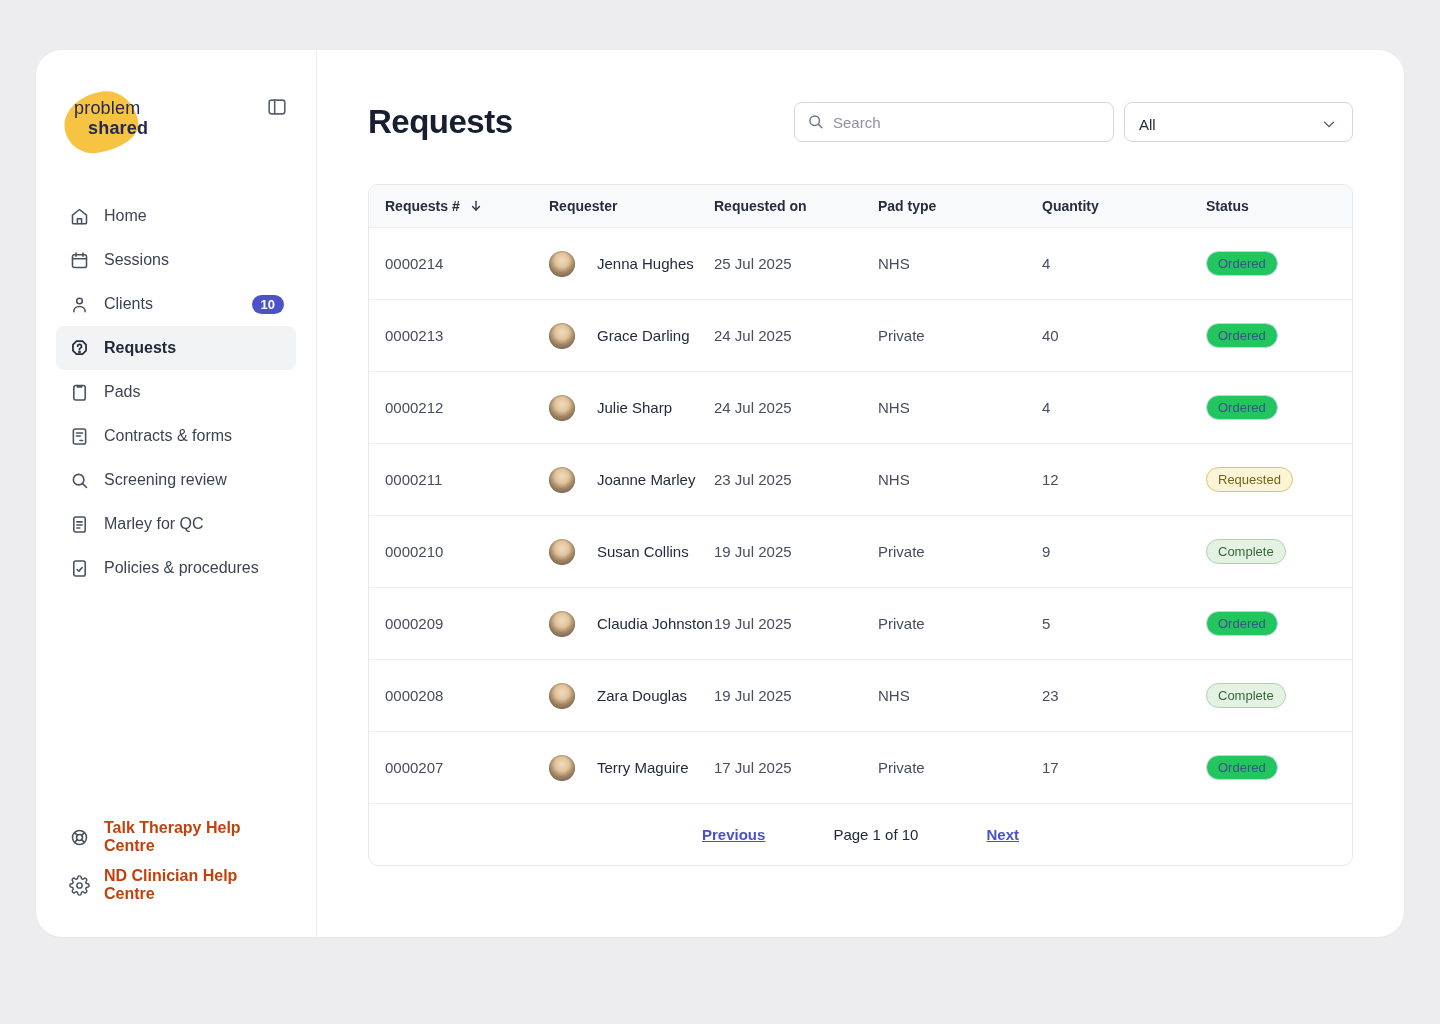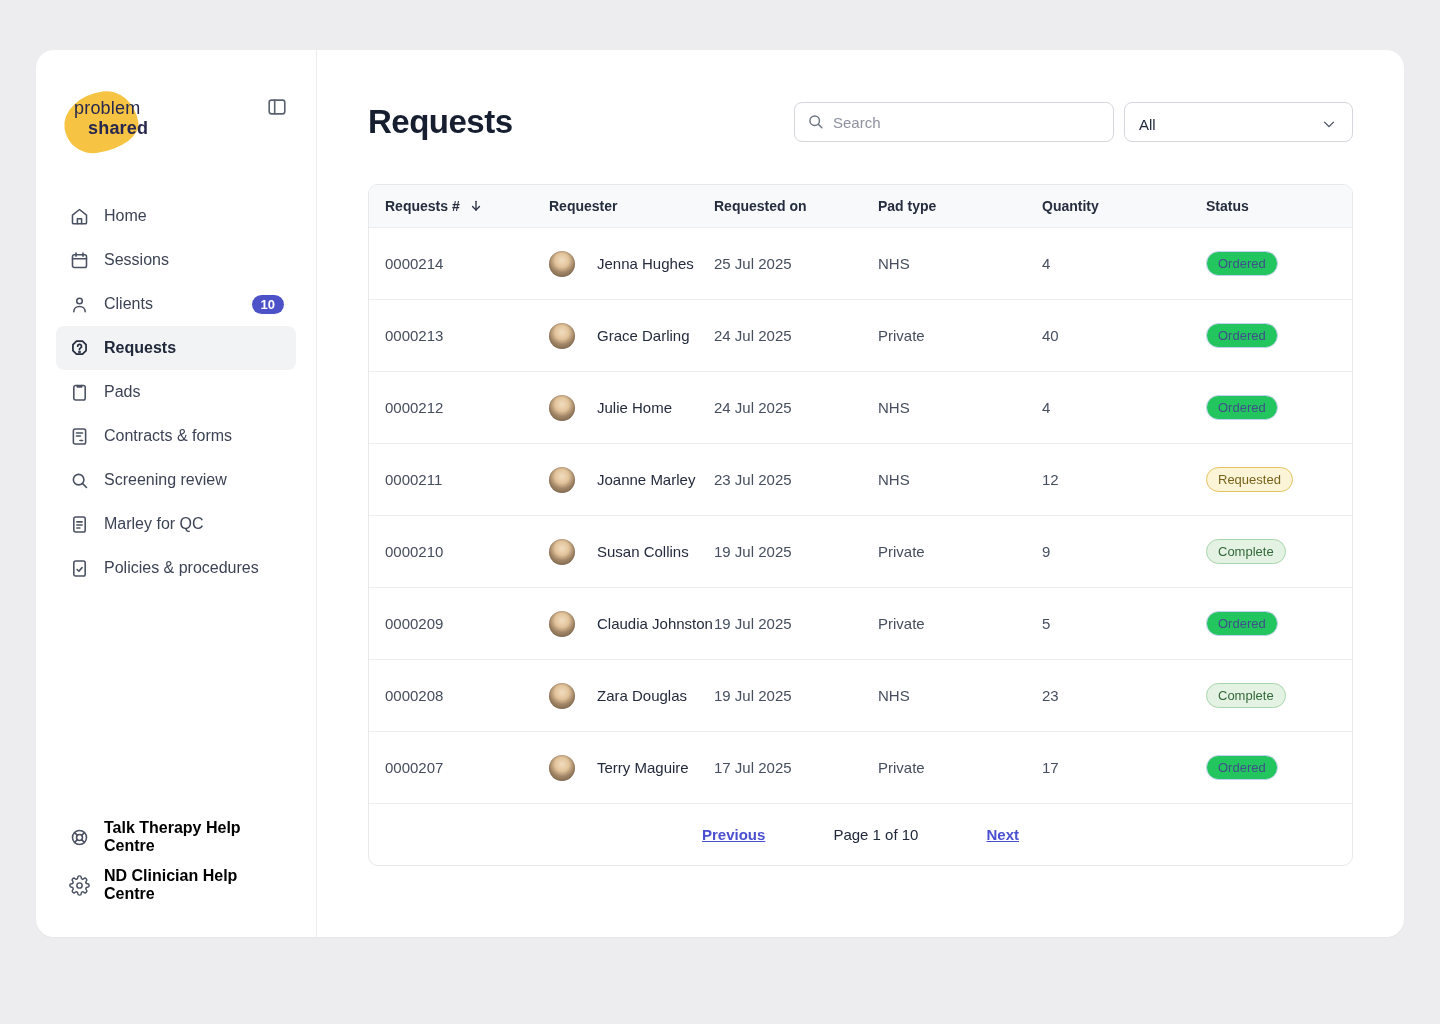--- a/index.html
+++ b/index.html
@@ -5,21 +5,21 @@
   * { margin:0; padding:0; box-sizing:border-box; }
   html,body { width:1440px; height:1024px; }
   body {
     background:#ededef;
     font-family:"Liberation Sans", sans-serif;
     color:#1c2433;
     overflow:hidden;
   }
   .app-card {
     position:absolute; left:36px; top:50px; width:1368px; height:887px;
-    background:#ffffff; border-radius:18px; display:flex; overflow:hidden;
+    background:#ffffff; border-radius:26px; display:flex; overflow:hidden;
     box-shadow:0 1px 2px rgba(0,0,0,0.03);
   }
   
   .sidebar {
     width:281px; border-right:1px solid #ececee; display:flex; flex-direction:column;
     padding:40px 20px 30px 20px; flex-shrink:0;
   }
   .logo-row { display:flex; align-items:flex-start; justify-content:space-between; padding:0 4px 0 8px; margin-bottom:42px; }
   .logo { position:relative; width:120px; height:62px; }
   .logo-blob {
@@ -43,21 +43,21 @@
   }
   .nav-item .nav-icon { width:22px; height:22px; flex-shrink:0; display:flex; align-items:center; justify-content:center; }
   .nav-item svg { width:21px; height:21px; stroke:#4a5162; }
   .nav-item.active { background:#f2f3f5; color:#20283a; font-weight:700; }
   .nav-item.active svg { stroke:#252d3f; stroke-width:2; }
   .count-badge {
     margin-left:auto; background:#4e52c8; color:#fff; font-size:13px; font-weight:600;
     border-radius:999px; padding:3px 9px; line-height:1;
   }
   .sidebar-footer { margin-top:auto; display:flex; flex-direction:column; gap:4px; }
-  .sidebar-footer .nav-item { font-weight:700; color:#000000; height:44px; }
+  .sidebar-footer .nav-item { font-weight:700; color:#c2410c; height:44px; }
 
   
   .main { flex:1; padding:52px 51px 0 51px; display:flex; flex-direction:column; }
   .main-header { display:flex; align-items:center; }
   .page-title { font-size:33px; font-weight:800; letter-spacing:-0.5px; color:#161e30; }
   .header-controls { margin-left:auto; display:flex; gap:10px; }
   .search-box {
     position:relative; width:320px; height:40px;
   }
   .search-box input {
@@ -315,21 +315,21 @@
     <div>24 Jul 2025</div>
     <div>Private</div>
     <div>40</div>
     <div><span class="badge badge-ordered">Ordered</span></div>
   </div>
 
   <div class="grid-cols trow">
     <div class="cell-id">0000212</div>
     <div class="cell-requester">
       <span class="avatar"></span>
-      <span>Julie Home</span>
+      <span>Julie Sharp</span>
     </div>
     <div>24 Jul 2025</div>
     <div>NHS</div>
     <div>4</div>
     <div><span class="badge badge-ordered">Ordered</span></div>
   </div>
 
   <div class="grid-cols trow">
     <div class="cell-id">0000211</div>
     <div class="cell-requester">

